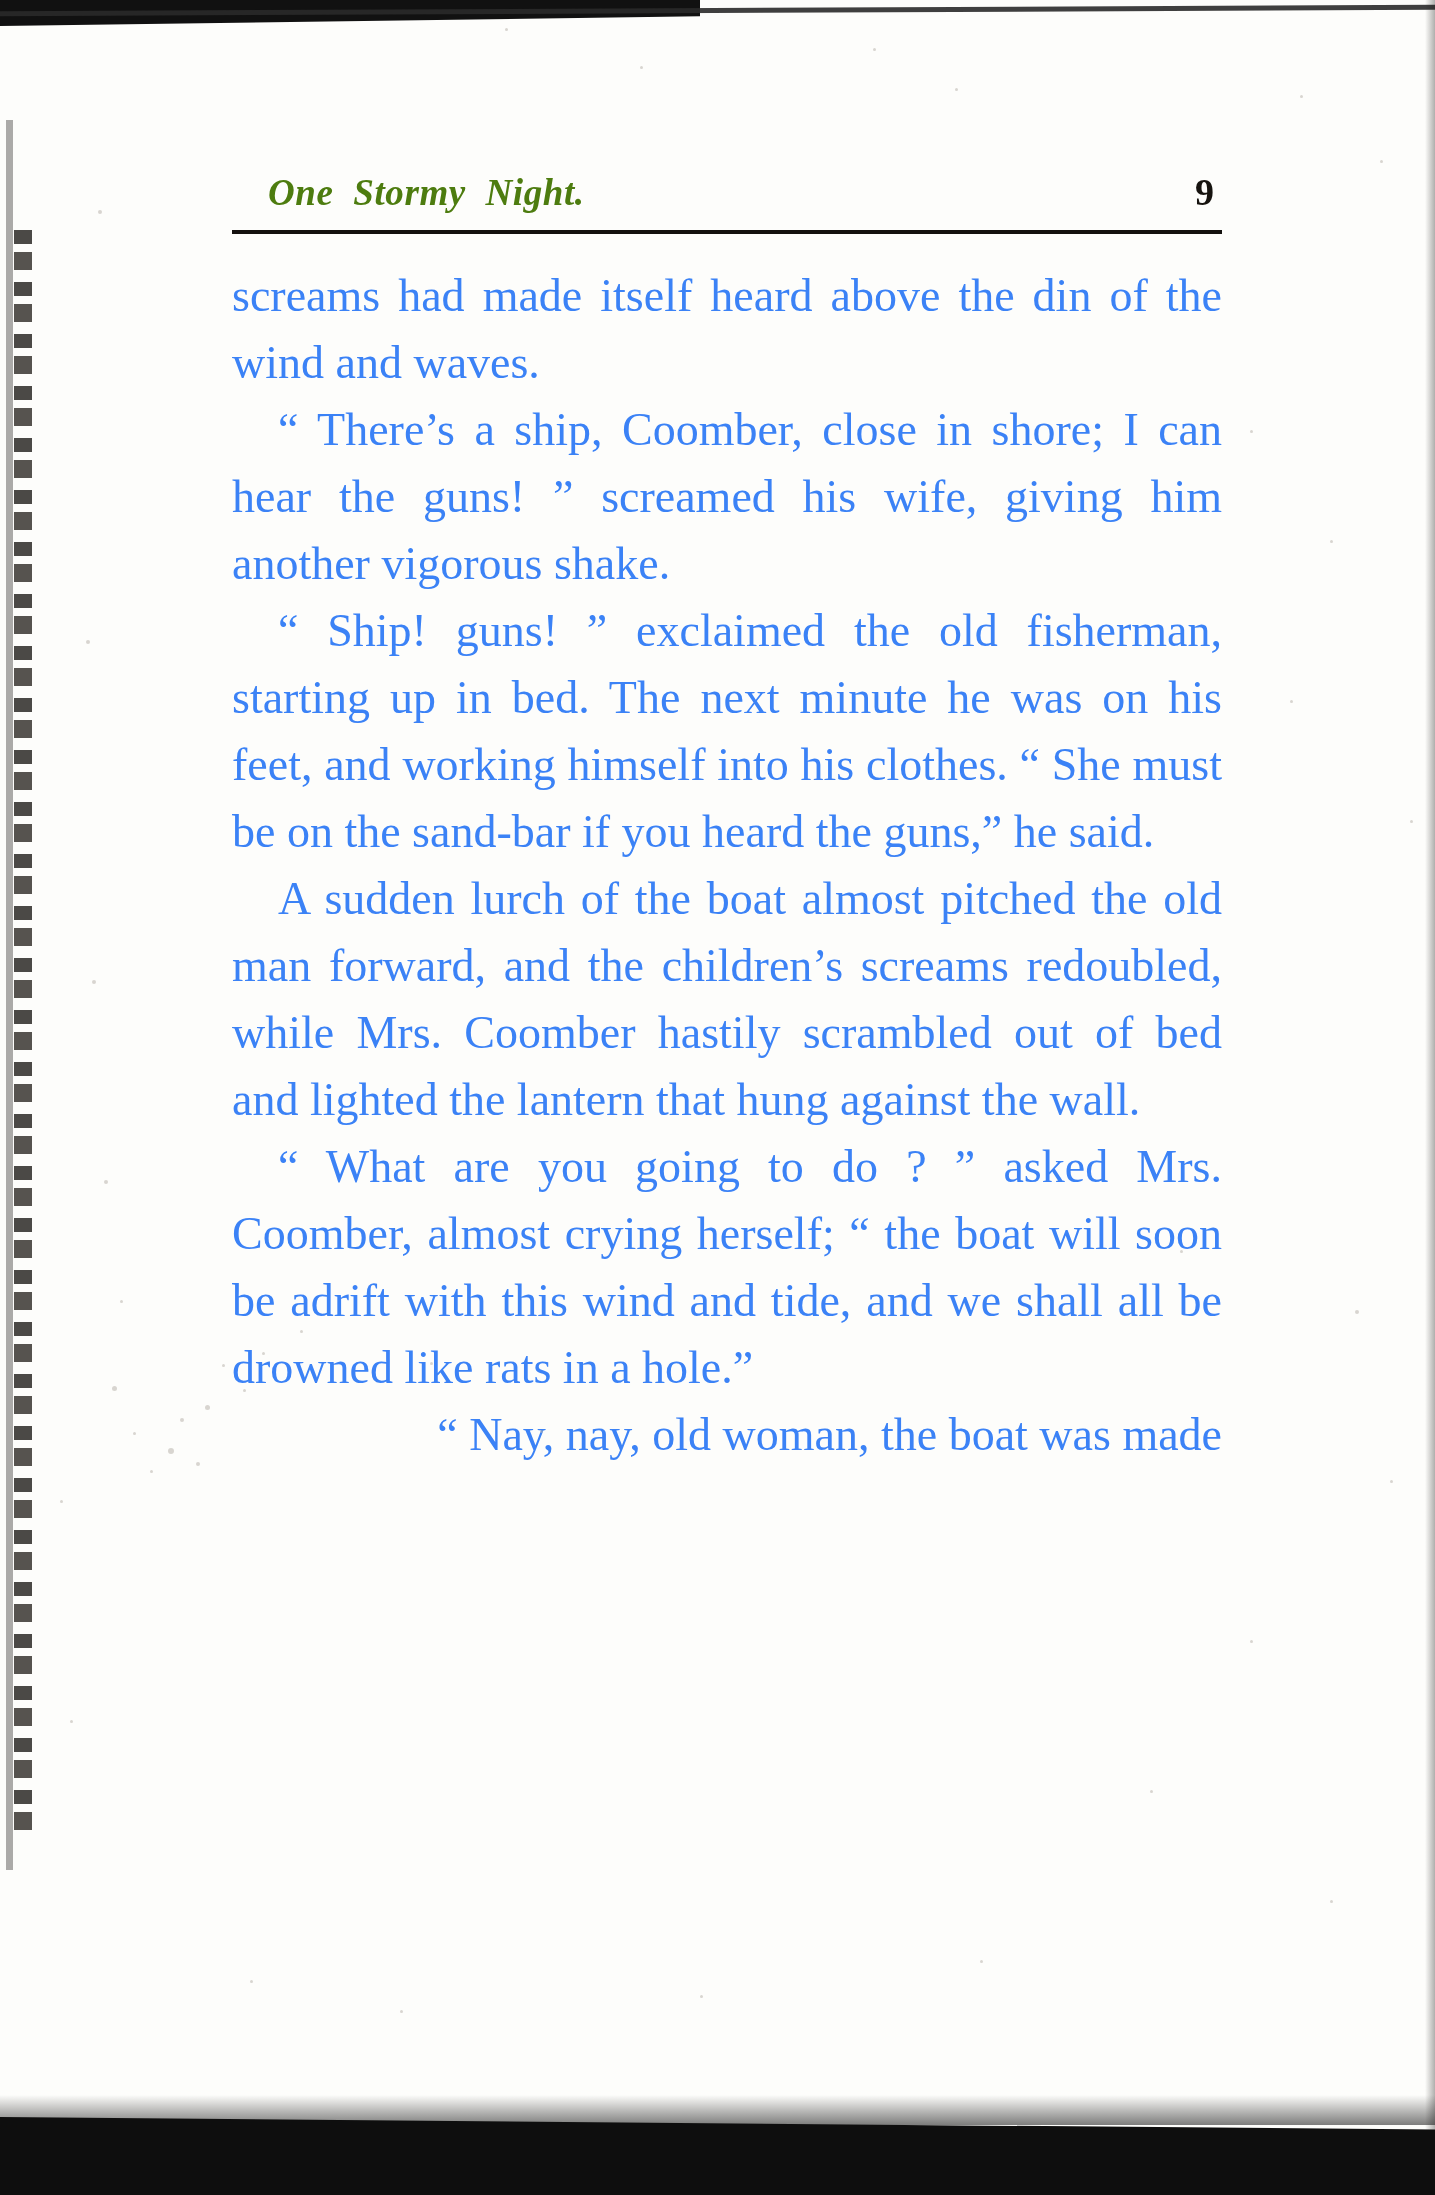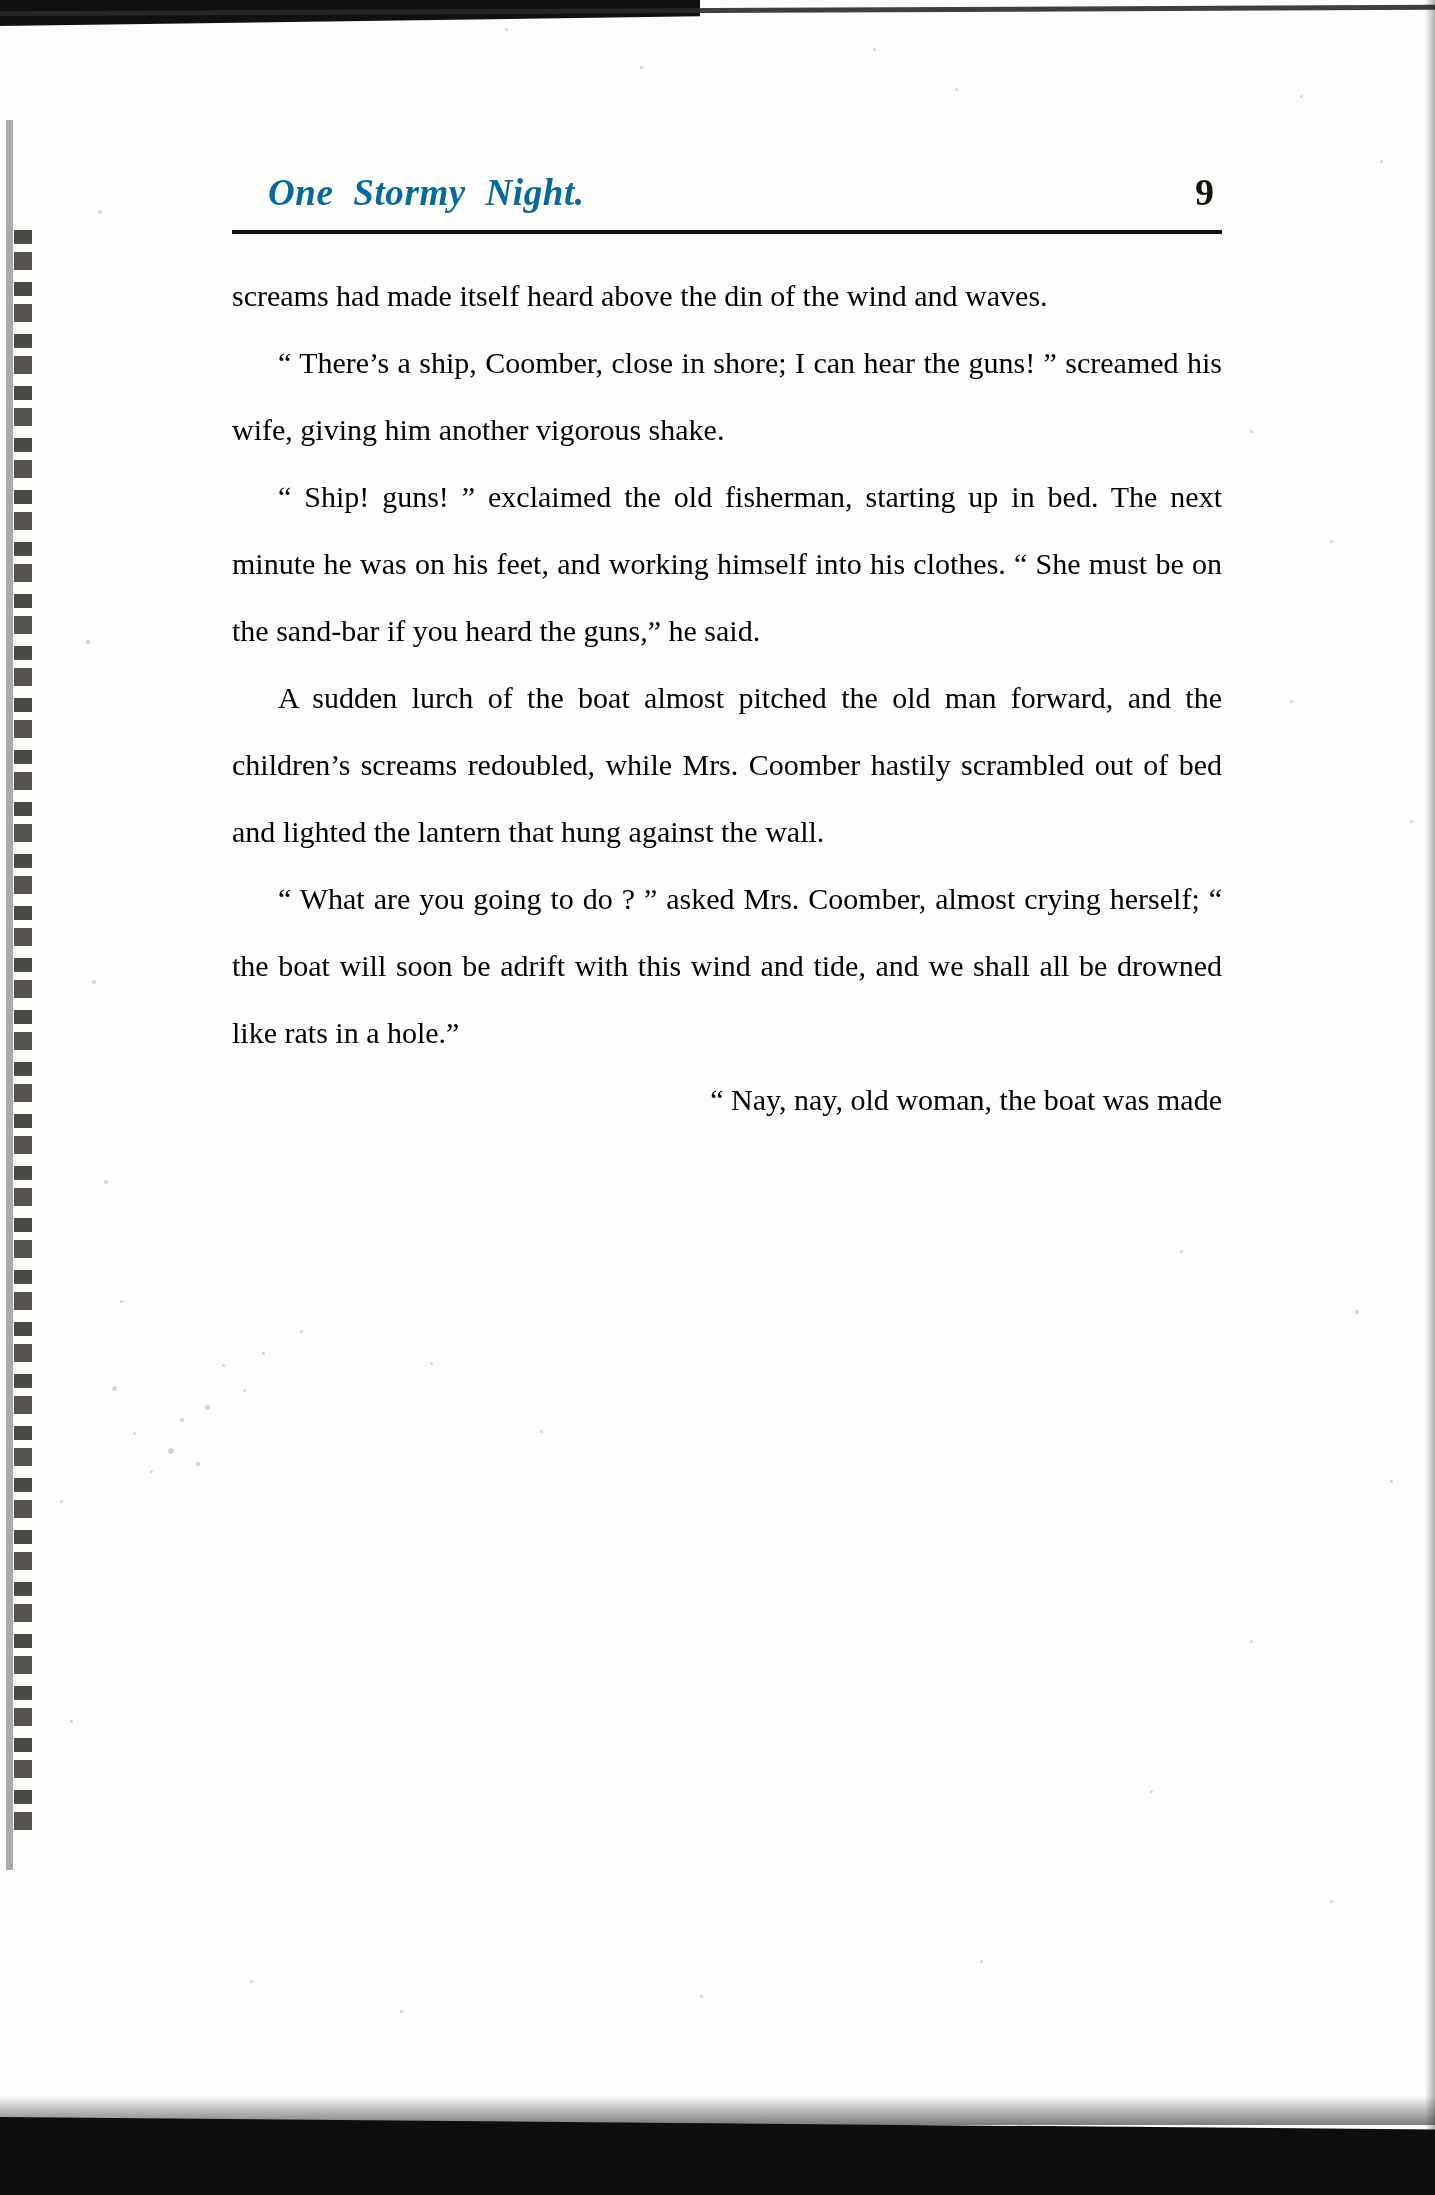--- a/index.html
+++ b/index.html
@@ -100,41 +100,41 @@
   .header-row {
     display: flex;
     align-items: baseline;
     justify-content: space-between;
     padding: 0 8px 0 36px;
   }
   .running-head {
     font-style: italic;
     font-size: 37px;
     letter-spacing: .6px;
-    color: #0369a1;
+    color: #4d7c0f;
     font-weight: 600;
     white-space: pre;
   }
   .folio {
     font-size: 38px;
     color: #16130f;
     font-weight: 600;
   }
   .rule {
     margin-top: 16px;
     height: 4px;
     background: #14110e;
     width: 100%;
   }
 
   .body-text {
     margin-top: 28px;
-    font-size: 30px;
+    font-size: 46px;
     line-height: 67px;
-    color: #000000;
+    color: #3b82f6;
     text-align: justify;
     text-justify: inter-word;
     hyphens: none;
   }
   .body-text p {
     margin: 0;
     text-indent: 0;
   }
   .body-text p.indent {
     text-indent: 46px;

